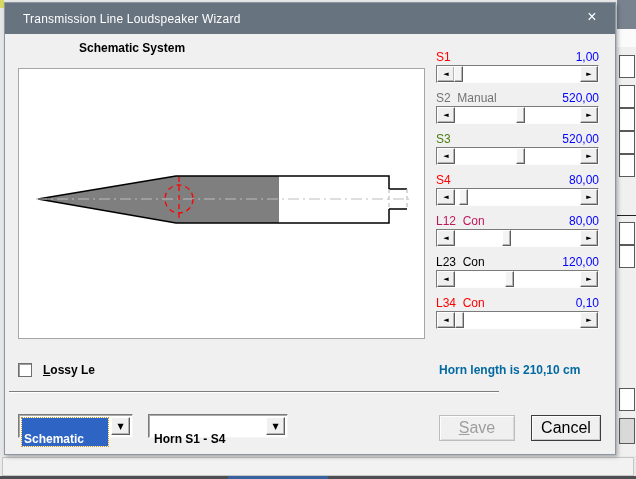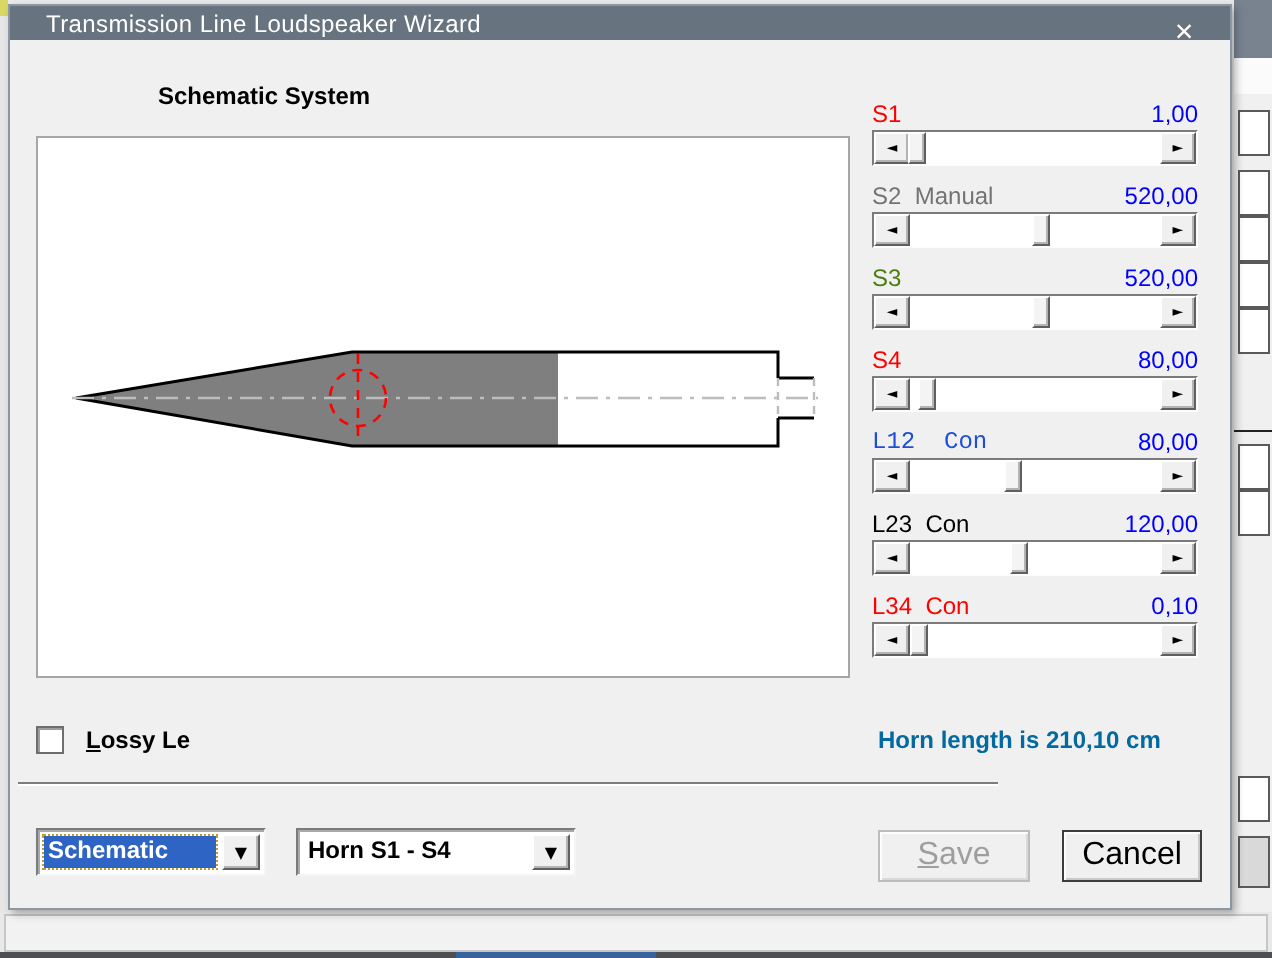--- a/index.html
+++ b/index.html
@@ -17,21 +17,21 @@
   .left-sliver .yellow { position:absolute; left:0; top:0; width:4px; height:8px; background:#d8d863; }
 
   
   .status-bar { position:absolute; left:2px; top:457px; width:632px; height:19px; background:#f2f2f2; border:1px solid #c6c6c6; }
   .bottom-strip { position:absolute; left:0; top:476px; width:636px; height:3px; background:#4d4f52; }
   .bottom-strip .blue-seg { position:absolute; left:228px; top:0; width:100px; height:3px; background:#36639d; }
 
   
   .dialog { position:absolute; left:4px; top:2px; width:612px; height:453px; background:#f0f0f0;
             border:1px solid #8b97a3; box-shadow:2px 2px 4px rgba(0,0,0,.28); }
-  .titlebar { position:absolute; left:0; top:0; width:100%; height:17px; background:#67737f; color:#fff;
+  .titlebar { position:absolute; left:0; top:0; width:100%; height:31px; background:#67737f; color:#fff;
               display:flex; align-items:center; }
   .titlebar-text { font-size:12px; padding-left:18px; letter-spacing:.2px; }
   .close-btn { position:absolute; right:6px; top:0; width:34px; height:27px; display:flex; align-items:center;
                justify-content:center; color:#fff; font-size:16px; cursor:default; }
 
   .hdr { position:absolute; top:38px; font-size:12px; font-weight:bold; color:#000; white-space:pre; }
   .hdr-diagram { left:74px; }
   .hdr-volume { left:198px; }
 
   .canvas { position:absolute; left:13px; top:65px; width:407px; height:271px; background:#fff; border:1px solid #a6a6a6; }
@@ -60,21 +60,21 @@
 
   .separator { position:absolute; left:4px; top:388px; width:490px; height:2px;
                border-top:1px solid #7d7d7d; border-bottom:1px solid #fff; }
 
   
   .combo { position:absolute; top:411px; height:24px; background:#fff; border:1px solid;
            border-color:#7b7b7b #f5f5f5 #f5f5f5 #7b7b7b; box-shadow:inset 1px 1px 0 #a9a9a9; }
   .combo-view { left:13px; width:115px; }
   .combo-horn { left:143px; width:140px;text-decoration:underline; }
   .combo-text { position:absolute; left:3px; top:3px; right:24px; bottom:3px; font-size:12px; font-weight:bold;
-                padding:0 2px; line-height:14px; white-space:nowrap; overflow:hidden; }
+                padding:14px 2px; line-height:14px; white-space:nowrap; overflow:hidden; }
   .combo-text.selected { background:#2e64c4; color:#fff; outline:1px dotted #c59a2a; }
   .combo-arrow { position:absolute; right:2px; top:2px; width:19px; height:18px; background:#f0f0f0;
                  border:1px solid; border-color:#ffffff #5f5f5f #5f5f5f #ffffff; box-shadow:inset -1px -1px 0 #b4b4b4;
                  text-align:center; font-size:8px; line-height:17px; font-family:"DejaVu Sans", sans-serif; }
 
   
   .btn { position:absolute; top:412px; height:26px; font-size:16px; text-align:center; line-height:24px;
          background:#f0f0f0; }
   .btn-save { left:434px; width:76px; color:#9e9e9e; border:1px solid #bdbdbd;
               box-shadow:inset 1px 1px 0 #fdfdfd, inset -1px -1px 0 #d9d9d9; }
@@ -166,21 +166,21 @@
     <div class="slider-group" style="top:170px">
       <span class="slider-label" style="color: rgb(255, 0, 0);">S4</span>
       <span class="slider-value">80,00</span>
       <div class="hscroll">
         <div class="sb-btn sb-left">◄</div>
         <div class="sb-thumb" style="left: 22px;"></div>
         <div class="sb-btn sb-right">►</div>
       </div>
     </div>
     <div class="slider-group" style="top:211px">
-      <span class="slider-label" style="color: #1d4ed8; font-family: Liberation Mono, monospace;">L12  Con</span>
+      <span class="slider-label" style="color: #be185d;">L12  Con</span>
       <span class="slider-value">80,00</span>
       <div class="hscroll">
         <div class="sb-btn sb-left">◄</div>
         <div class="sb-thumb" style="left: 65px;"></div>
         <div class="sb-btn sb-right">►</div>
       </div>
     </div>
     <div class="slider-group" style="top:252px">
       <span class="slider-label" style="color: #000000;">L23  Con</span>
       <span class="slider-value">120,00</span>

